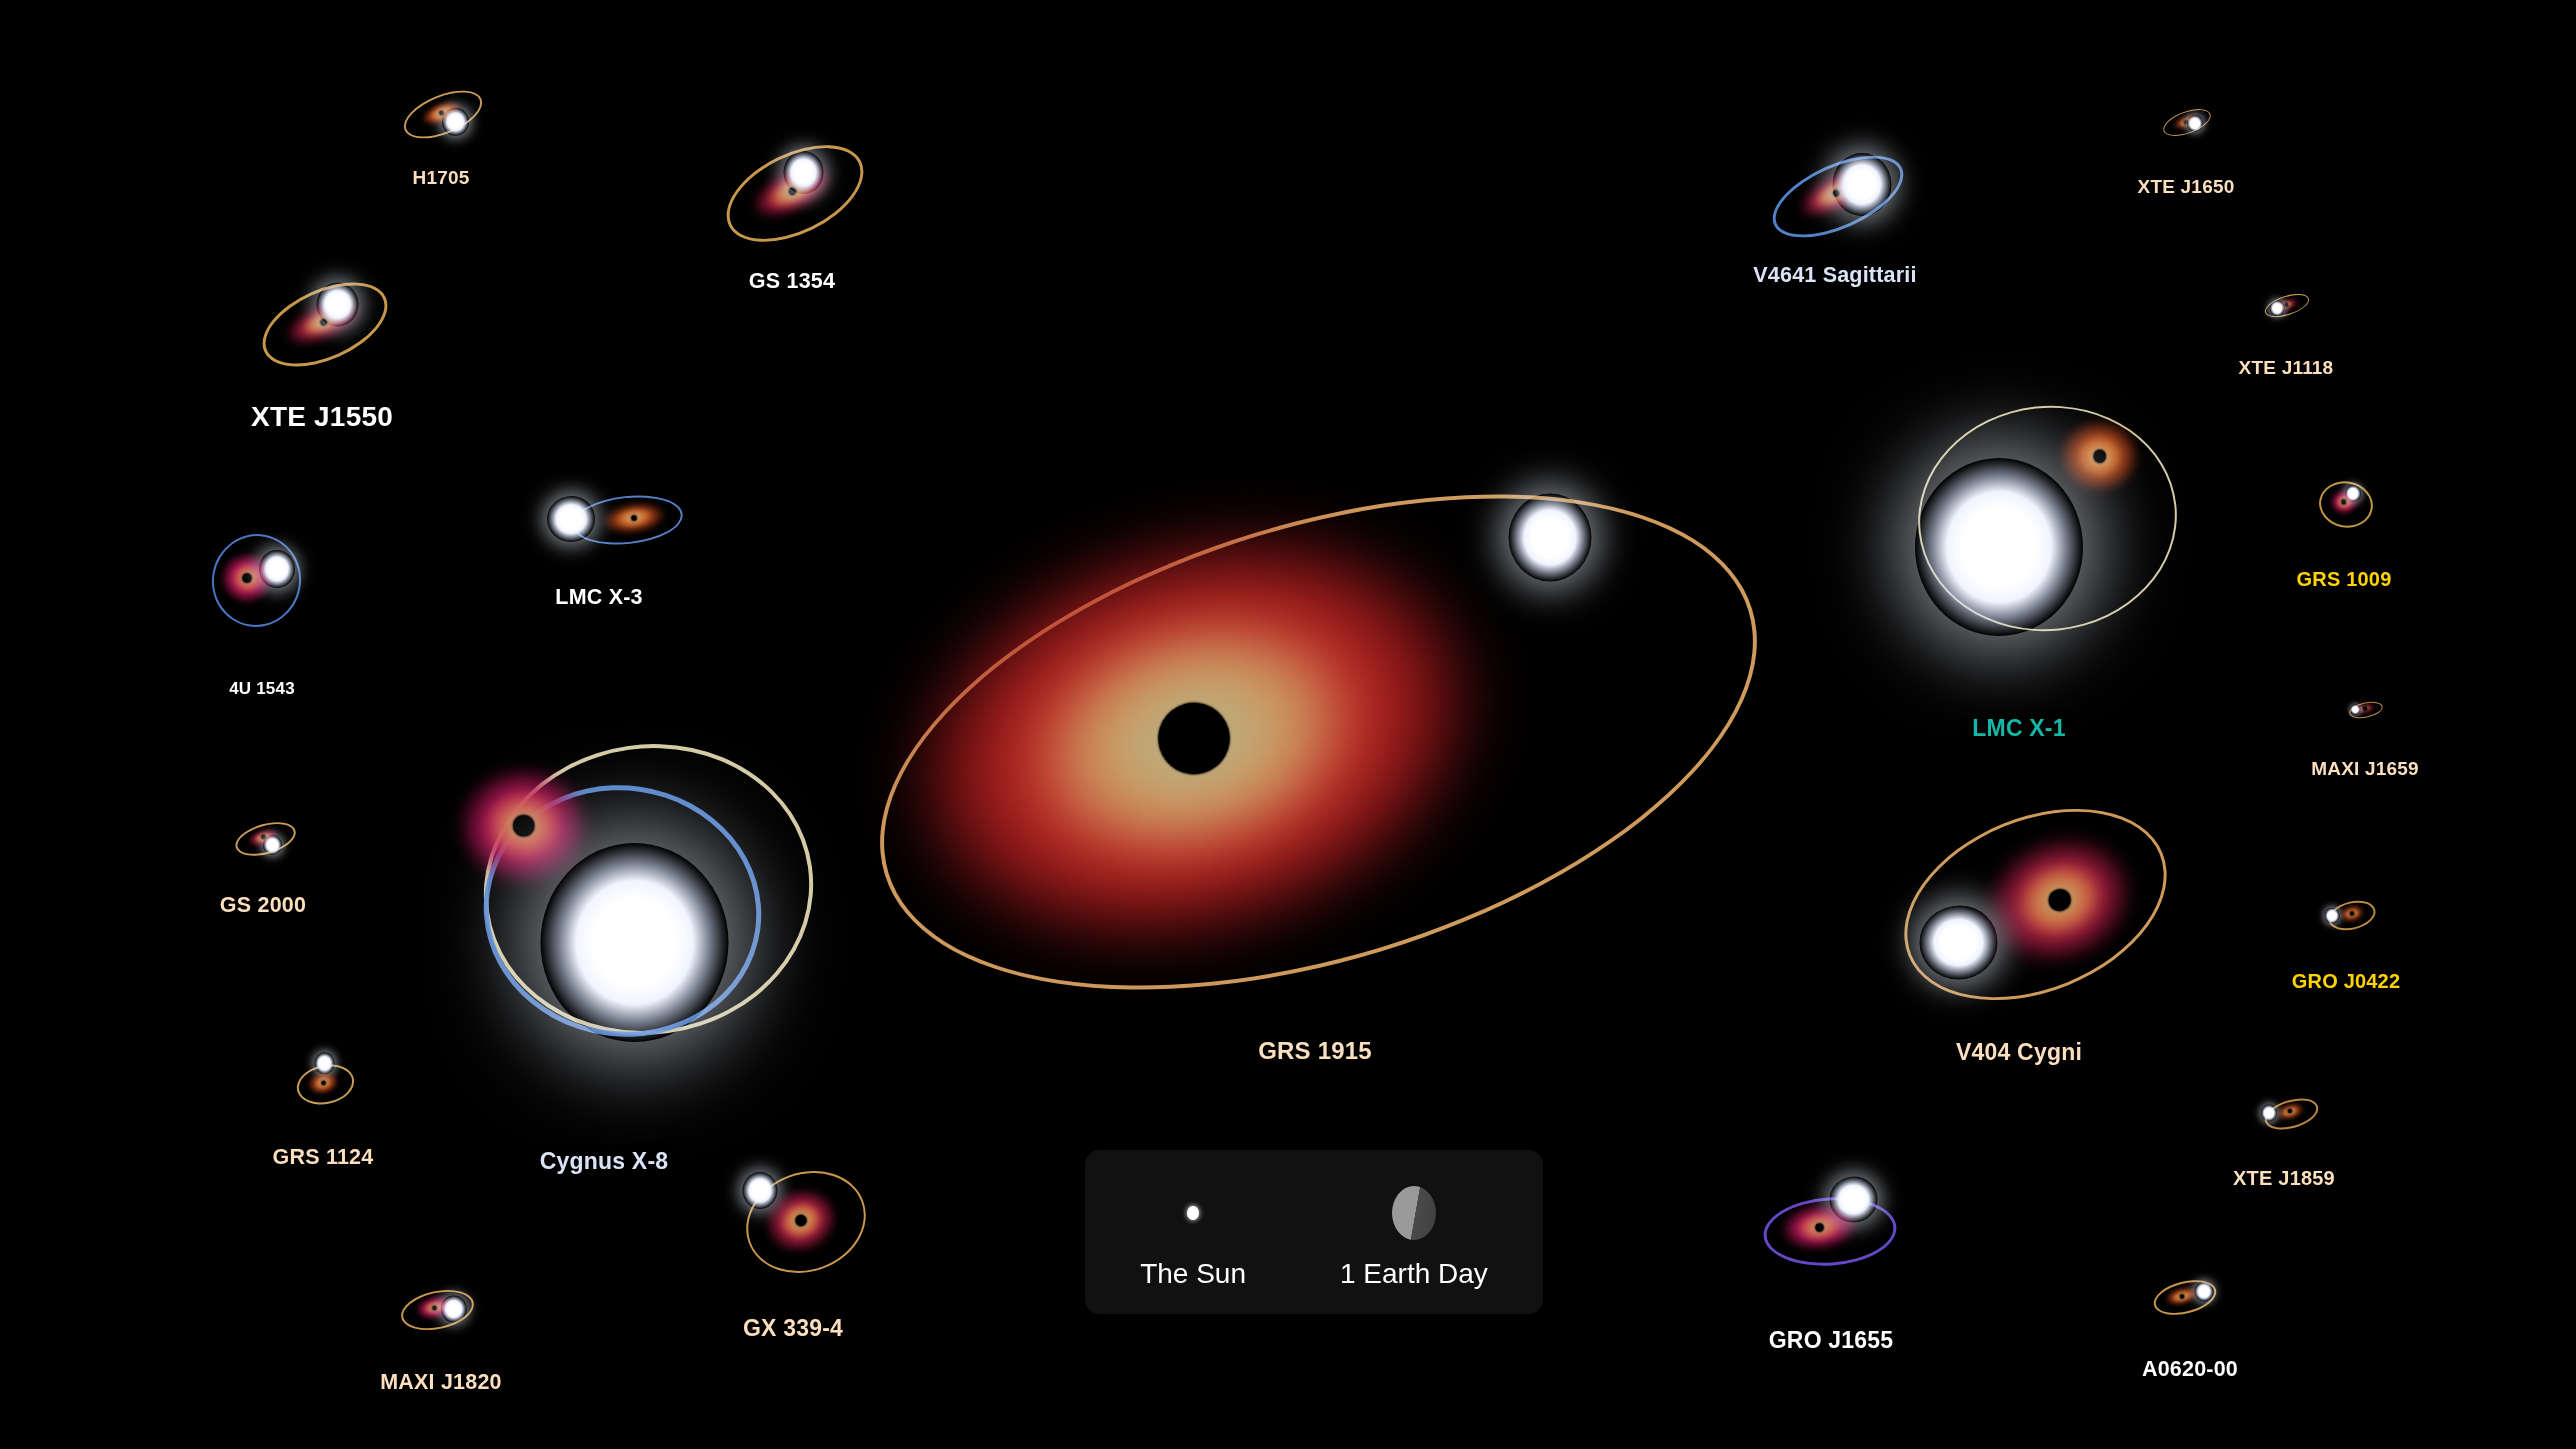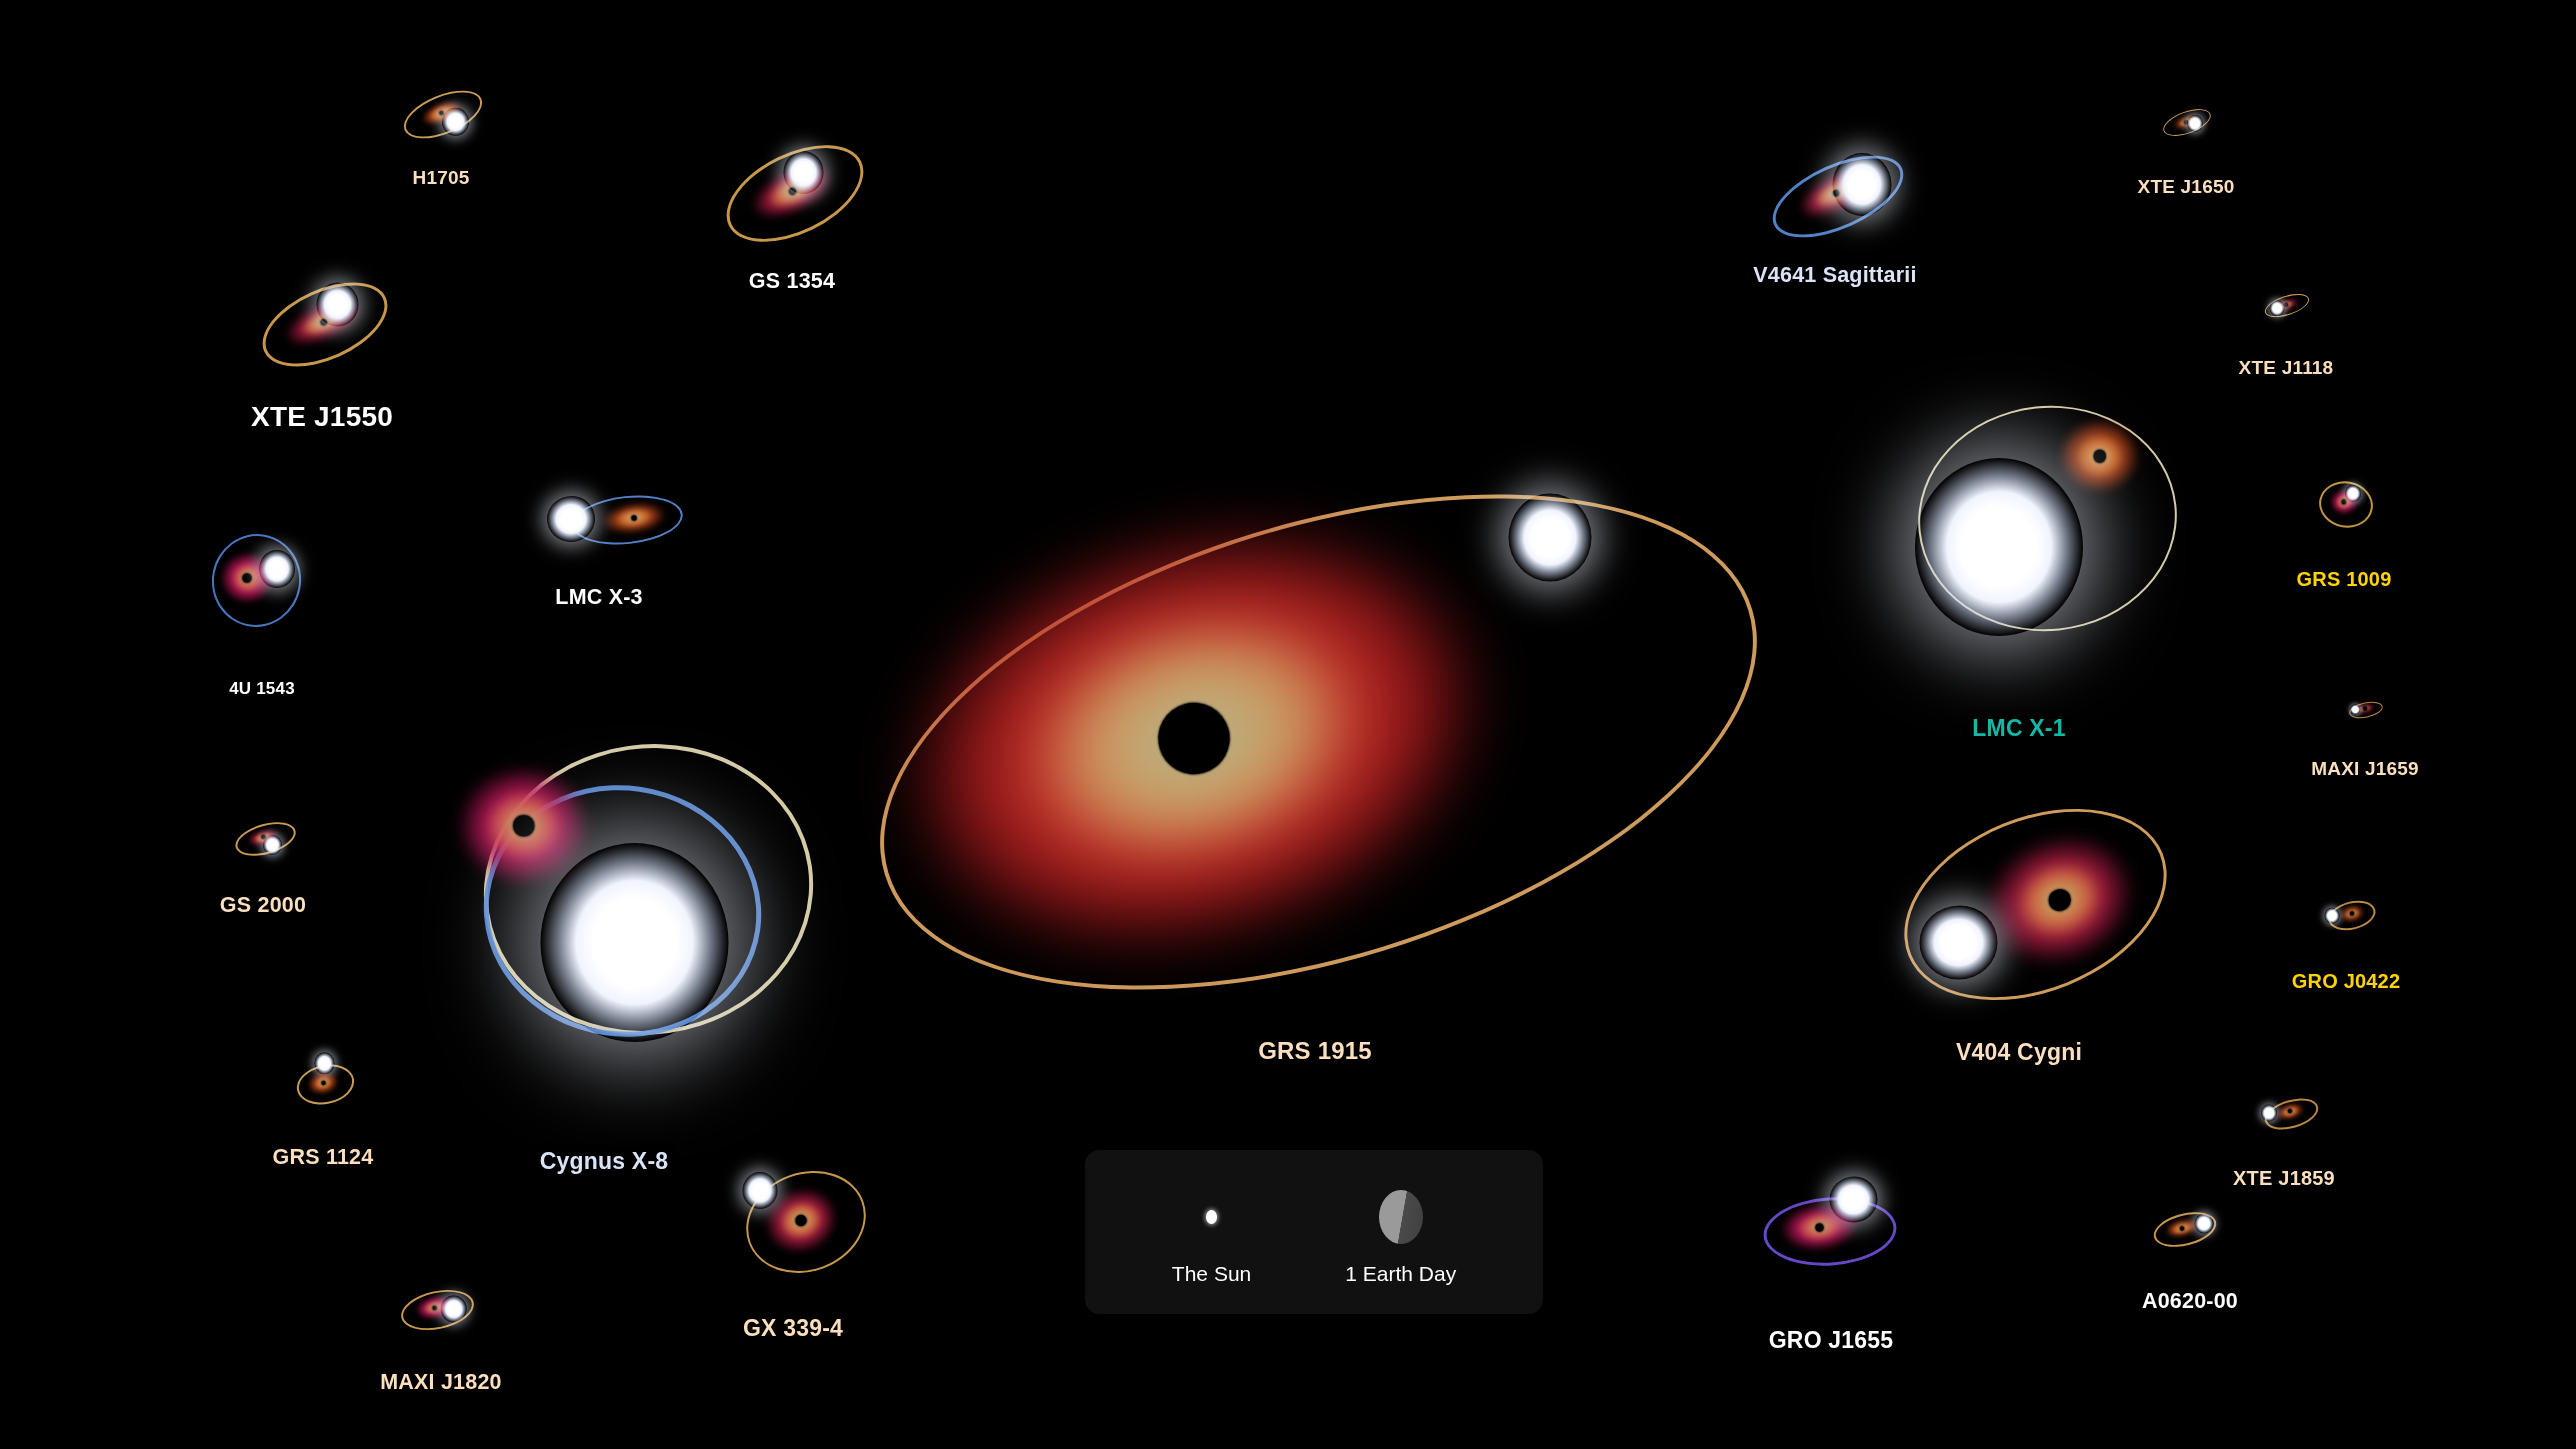--- a/index.html
+++ b/index.html
@@ -64,21 +64,21 @@
 
   
   #legend{
     position:absolute; left:1085px; top:1150px;
     width:458px; height:164px;
     background:#111111; border-radius:14.8px;
     display:flex; align-items:center; justify-content:center; gap:94px;
   }
   .lg-item{display:flex; flex-direction:column; align-items:center; gap:0;}
   .lg-gfx{height:79px; display:flex; align-items:center; justify-content:center;}
-  .lg-cap{color:#ffffff; font-size:21px; font-weight:400; margin-top:5.4px;}
+  .lg-cap{color:#ffffff; font-size:28px; font-weight:400; margin-top:5.4px;}
   #sun-dot{width:11.4px;height:14px;border-radius:50%;background:#ffffff;
     box-shadow:0 0 4.7px 1.3px rgba(255,255,255,.55);}
   #earth-day{
     width:44px;height:54px;border-radius:50%;
     background:linear-gradient(100deg,#9a9a9a 0%,#9a9a9a 52%,#4a4a4a 53%,#3f3f3f 100%);
   }
 </style>
 </head>
 <body>
 
@@ -332,21 +332,21 @@
           <div class="orbit" style="width: 127px; height: 62px; left: 2.7px; top: 26px; border: 3.4px solid rgb(111, 78, 216); transform: rotate(-4deg); opacity: 0.92;"></div>
           <div class="disk" style="width: 78px; height: 47px; left: 19.5px; top: 32px; transform: rotate(-6deg);">
             <div class="halo" style="background: radial-gradient(closest-side, rgba(215, 160, 110, 0.95) 0%, rgba(214, 40, 100, 0.92) 36%, rgba(180, 20, 85, 0.76) 64%, rgba(110, 8, 50, 0) 100%); --hb: 3.9px;"></div>
             <div class="inner" style="background: radial-gradient(closest-side, rgba(190, 175, 125, 0.92) 0%, rgba(205, 110, 70, 0.7) 55%, rgba(200, 40, 90, 0) 100%); --ib: 2.7px;"></div>
             <div class="bh" style="width: 8px; height: 8px;"></div>
           </div>
           <div class="star" style="width: 48px; height: 46px; left: 93px; top: 28px; background: radial-gradient(closest-side, rgb(255, 255, 255) 0%, rgb(255, 255, 255) 44%, rgb(240, 244, 255) 62%, rgba(215, 228, 255, 0.55) 80%, rgba(190, 210, 255, 0) 100%); box-shadow: rgba(235, 242, 255, 0.55) 0px 0px 19.3px 4.7px; border-radius: 52% 48% 50% 50% / 50%;"></div>
         </div>
         <div class="label" style="color: rgb(255, 255, 255); font-size: 23px; top: 155px;">GRO J1655</div>
       </div>
-      <div class="sys" style="left: 2190px; top: 1228px; width: 74px; height: 43px;">
+      <div class="sys" style="left: 2190px; top: 1296px; width: 74px; height: 43px;">
         <div class="art">
           <div class="orbit" style="width: 60px; height: 28px; left: 0px; top: 7.4px; border: 2px solid rgb(216, 165, 83); transform: rotate(-14deg); opacity: 0.92;"></div>
           <div class="disk" style="width: 34px; height: 17.4px; left: 12px; top: 12.7px; transform: rotate(-14deg);">
             <div class="halo" style="background: radial-gradient(closest-side, rgba(225, 180, 120, 0.97) 0%, rgba(208, 95, 35, 0.93) 38%, rgba(160, 55, 20, 0.78) 66%, rgba(90, 25, 8, 0) 100%); --hb: 2px;"></div>
             <div class="inner" style="background: radial-gradient(closest-side, rgba(215, 195, 150, 0.92) 0%, rgba(205, 120, 55, 0.72) 55%, rgba(190, 80, 30, 0) 100%); --ib: 1.3px;"></div>
             <div class="bh" style="width: 4px; height: 4px;"></div>
           </div>
           <div class="star" style="width: 19px; height: 20px; left: 51px; top: 17.4px; background: radial-gradient(closest-side, rgb(255, 255, 255) 0%, rgb(255, 255, 255) 44%, rgb(240, 244, 255) 62%, rgba(215, 228, 255, 0.55) 80%, rgba(190, 210, 255, 0) 100%); box-shadow: rgba(235, 242, 255, 0.55) 0px 0px 8.5px 2.1px;"></div>
         </div>
         <div class="label" style="color: rgb(255, 255, 255); font-size: 21.5px; top: 82px;">A0620-00</div>

